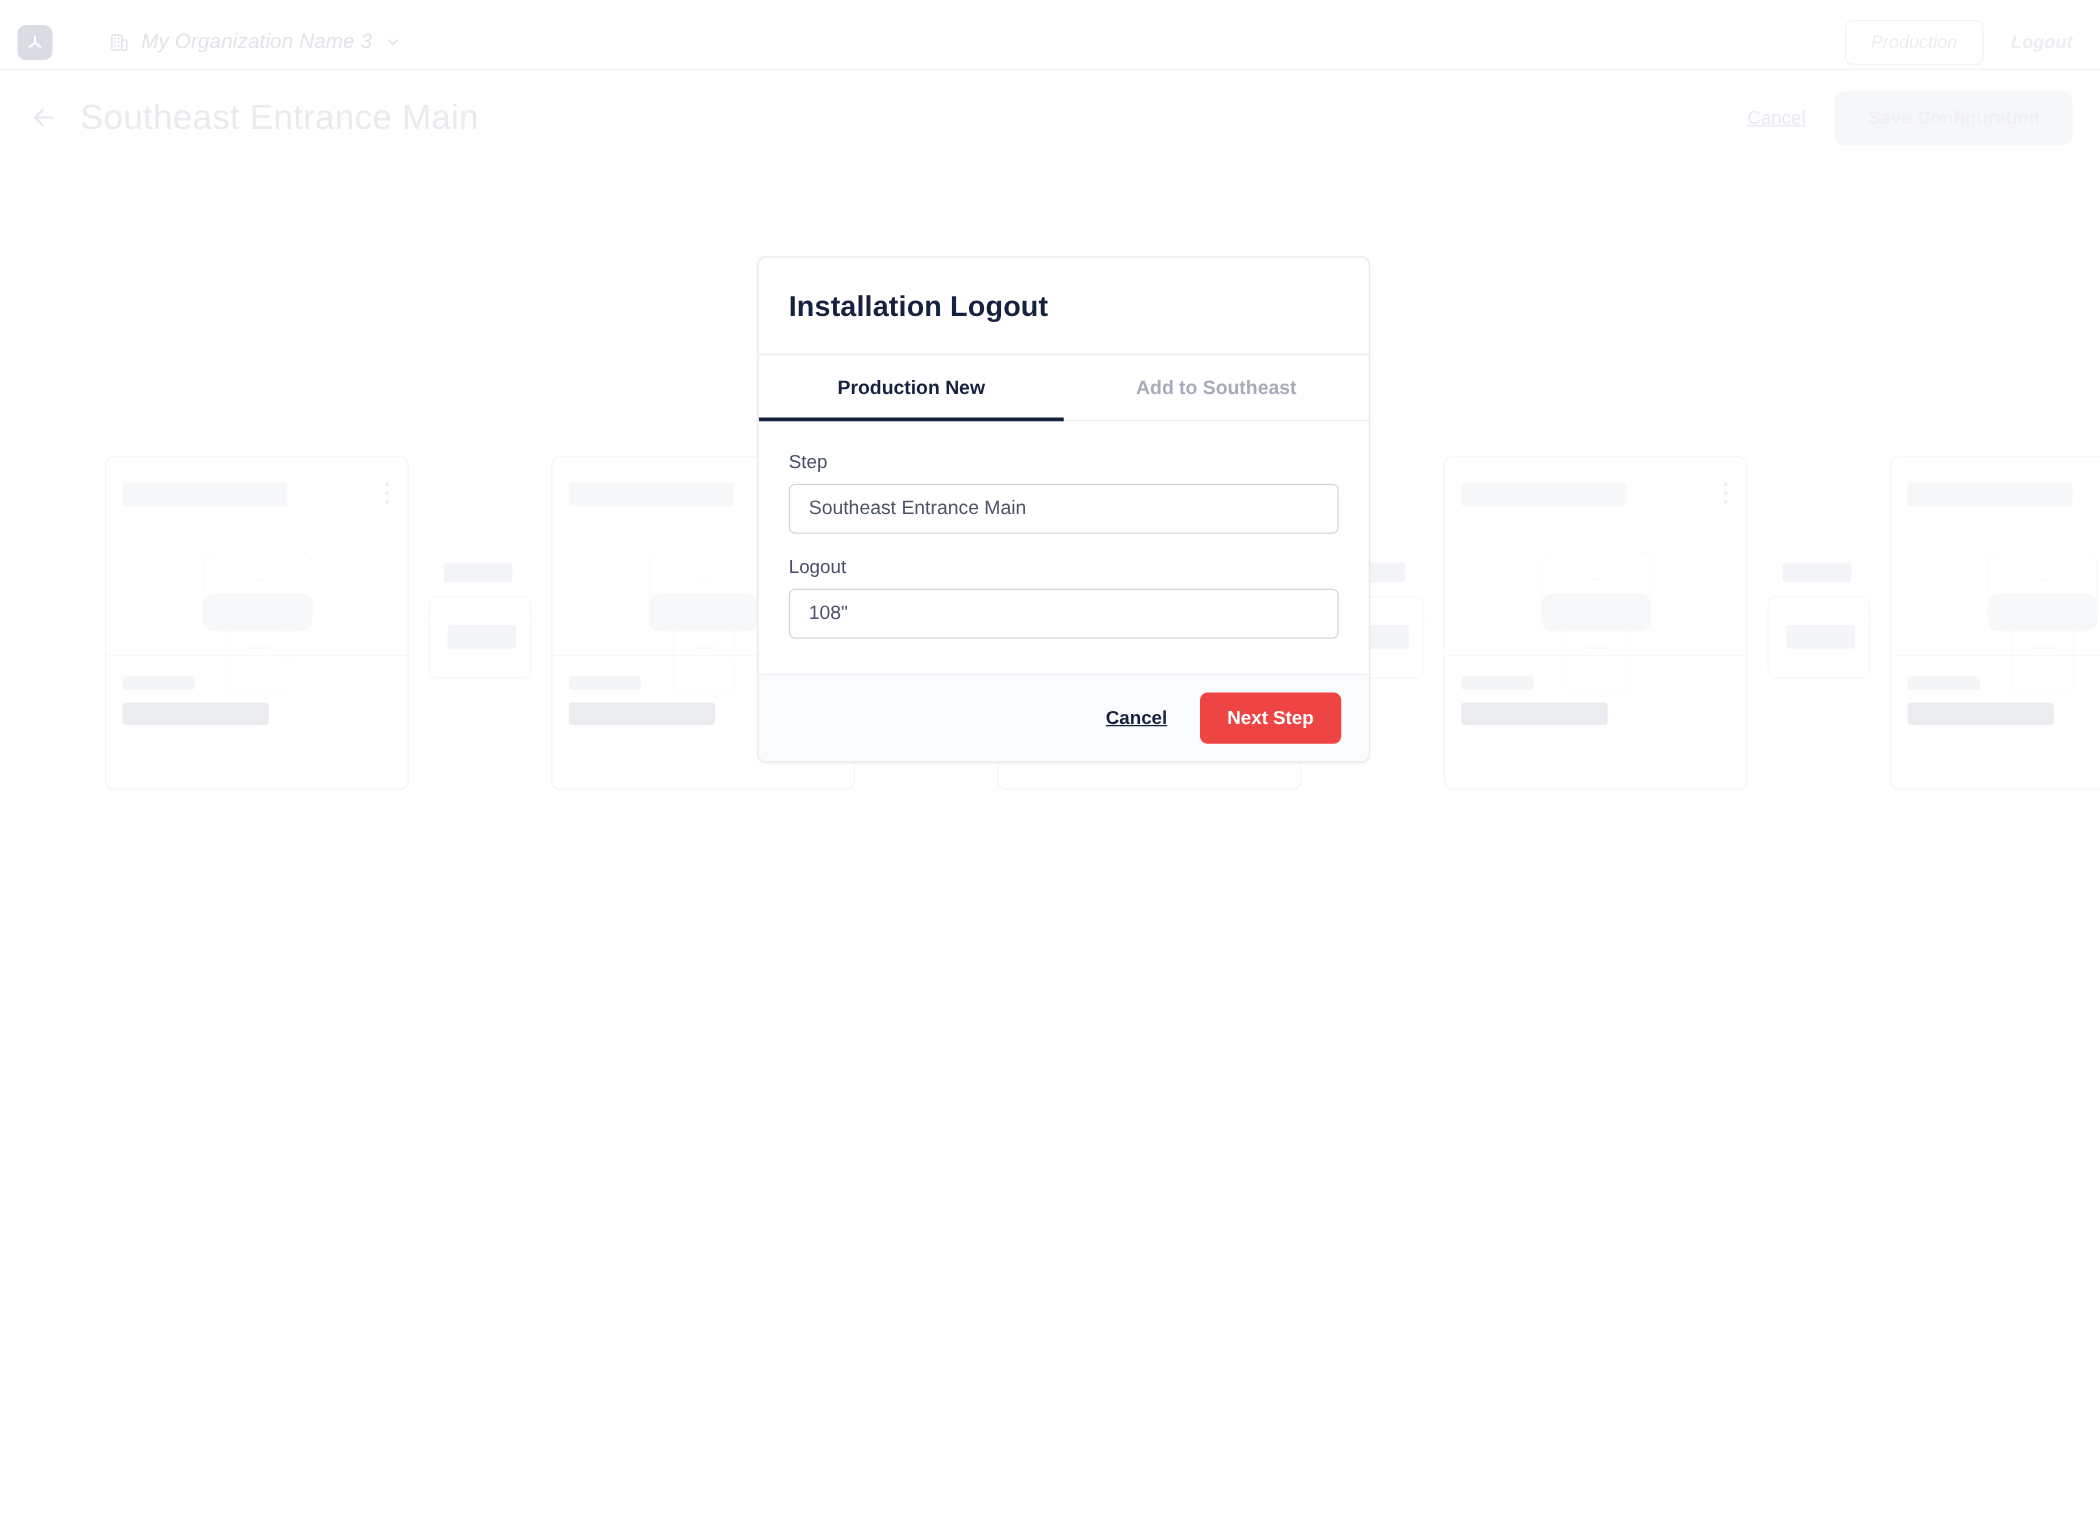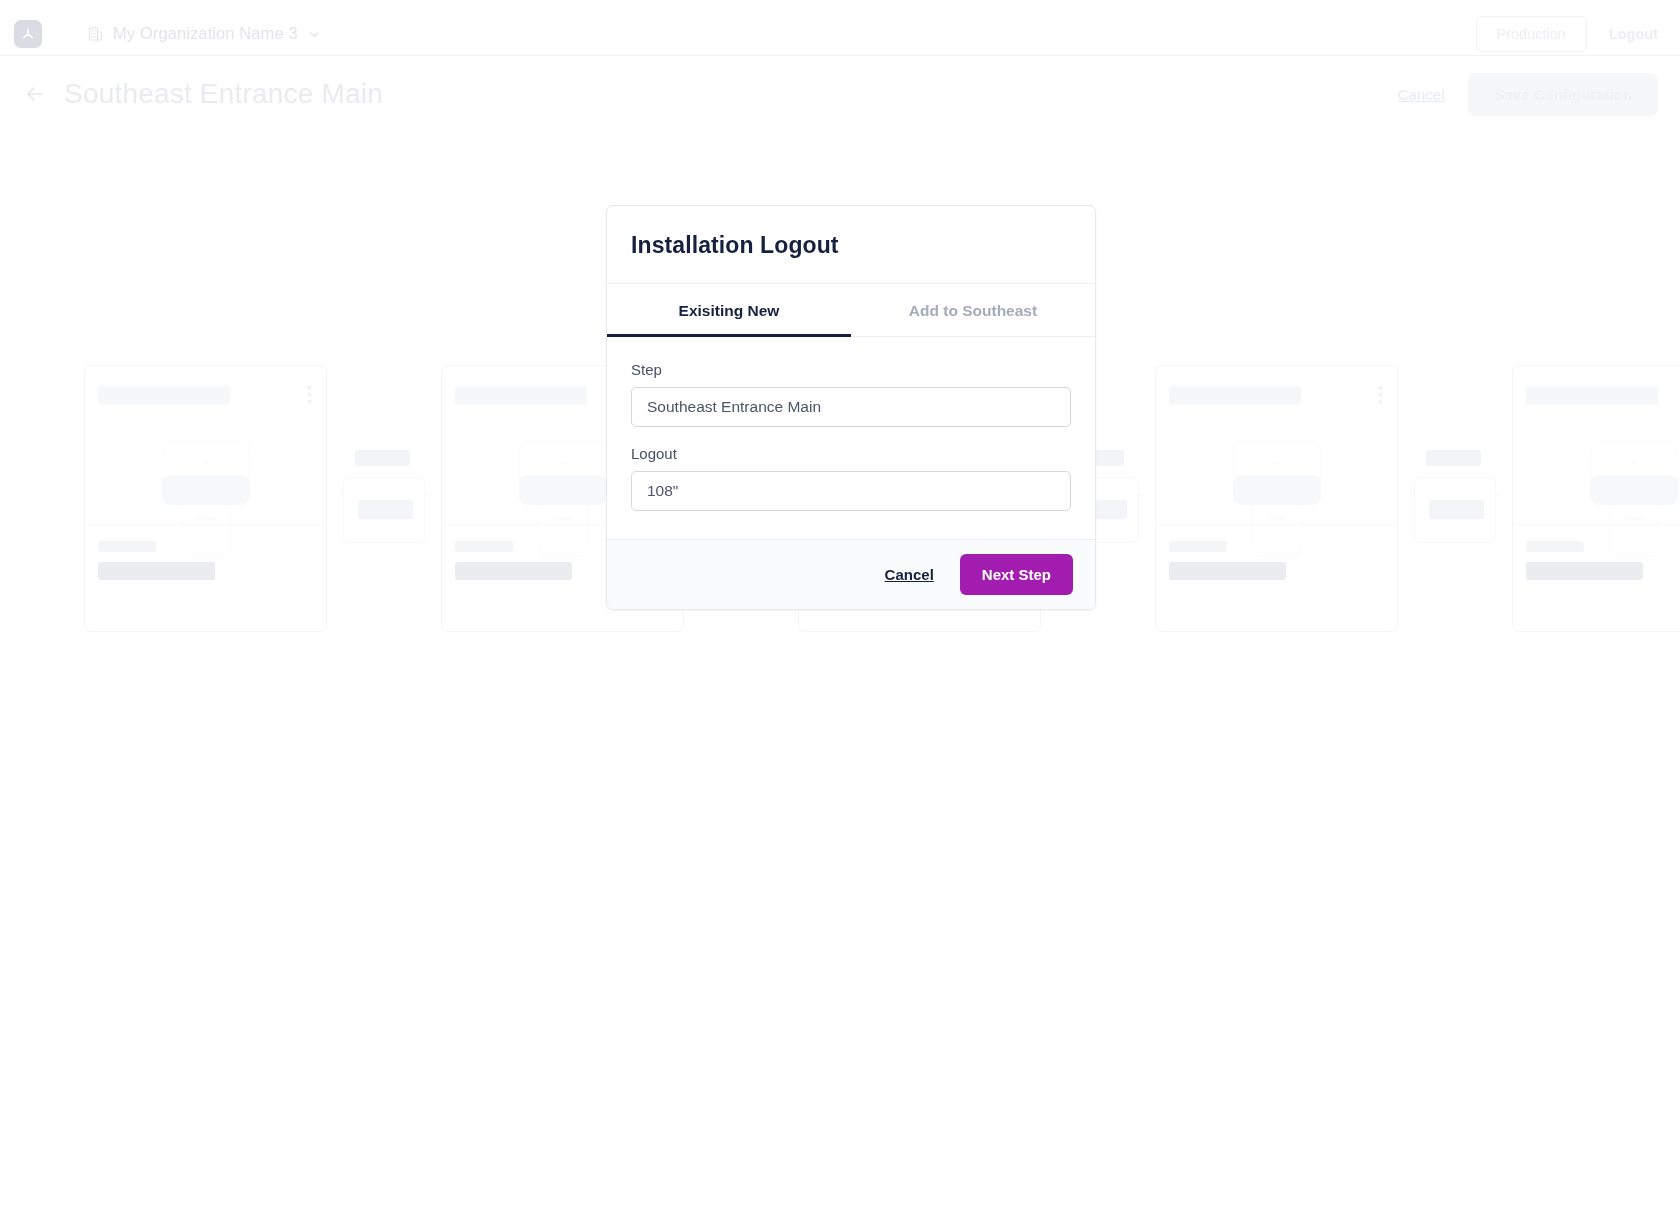--- a/index.html
+++ b/index.html
@@ -15,20 +15,21 @@
 
   
   .topbar {
     position: absolute;
     top: 0; left: 0;
     width: 1680px; height: 56px;
     display: flex; align-items: center;
     border-bottom: 1px solid #f1f2f4;
     background: #fff;
     padding: 12px 22px 0 14px;
+    font-style: italic;
   }
   .logo {
     width: 28px; height: 28px;
     border-radius: 7px;
     background: #d9dce2;
     display: flex; align-items: center; justify-content: center;
     flex: none;
   }
   .logo svg { display: block; }
 
@@ -330,21 +331,21 @@
     gap: 26px;
   }
   .cancel-link {
     font-size: 15px;
     font-weight: 700;
     color: #16213f;
     text-decoration: underline;
     cursor: pointer;
   }
   .next-btn {
-    background: #a21caf;
+    background: #ef4444;
     color: #fff;
     border: none;
     border-radius: 6px;
     padding: 12px 22px;
     font-size: 15px;
     font-weight: 700;
     font-family: "Liberation Sans", sans-serif;
     cursor: pointer;
     white-space: nowrap;
   }
@@ -539,21 +540,21 @@
 </div>
 
 <div class="modal-wrap">
   <div class="modal">
 
     <div class="modal-header">
       <div class="modal-title">Installation Logout</div>
     </div>
 
     <div class="tabs">
-      <div class="tab active">Exisiting New</div>
+      <div class="tab active">Production New</div>
       <div class="tab inactive">Add to Southeast</div>
     </div>
 
     <div class="modal-body">
       <div class="field">
         <label class="field-label">Step</label>
         <input class="field-input" type="text" value="Southeast Entrance Main" style="">
       </div>
       <div class="field">
         <label class="field-label">Logout</label>

